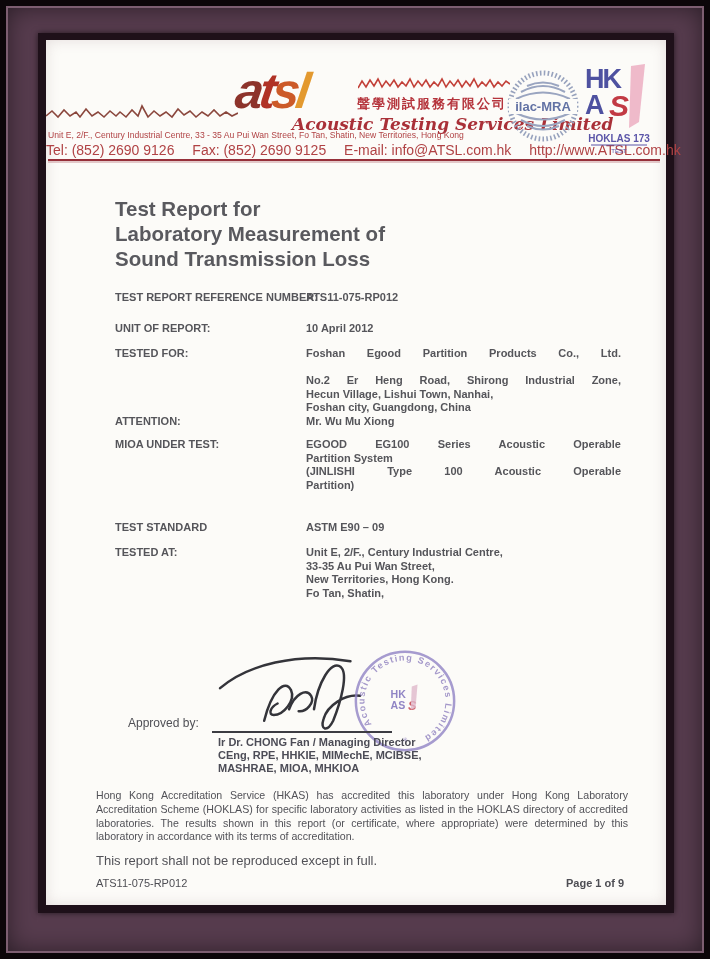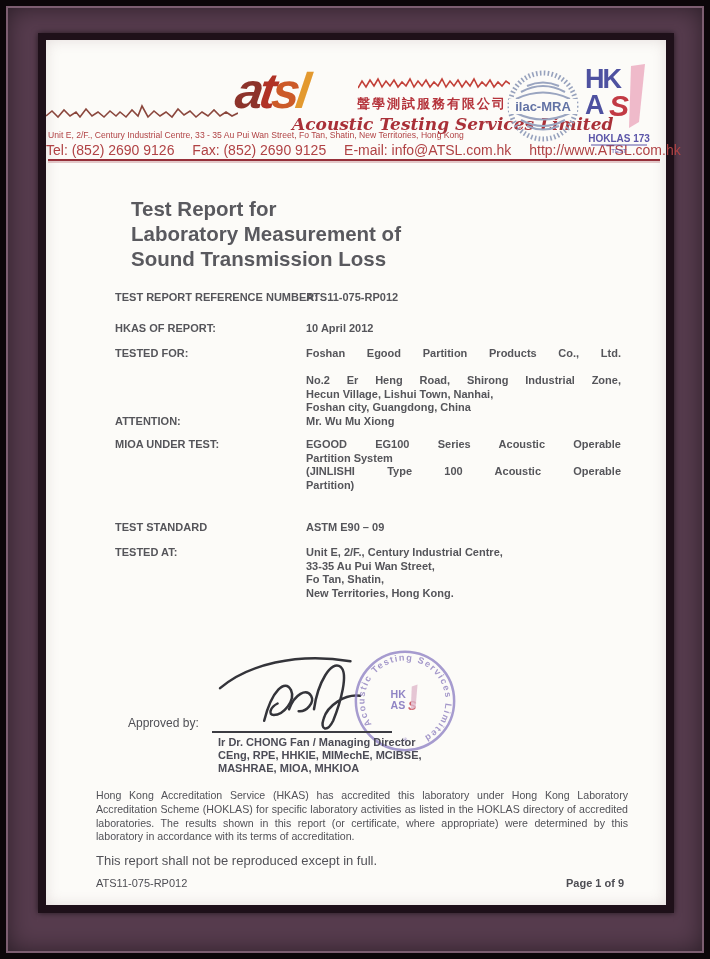--- a/index.html
+++ b/index.html
@@ -22,21 +22,21 @@
   .atsl .l1{color:#8d332b}.atsl .l2{color:#b03226}.atsl .l3{color:#cc5a28}.atsl .l4{color:#e3992f}
   .zh{left:311px;top:55px;font-size:13px;font-weight:bold;letter-spacing:2px;color:#b5343c;}
   .en-script{left:246px;top:74px;font-family:"DejaVu Serif",serif;font-style:italic;
              font-weight:600;font-size:17px;color:#a93038;}
   .hdr-addr{left:2px;top:90px;font-size:8.6px;color:#b04244;white-space:nowrap;}
   .hdr-contact{left:0;top:102px;font-size:14px;color:#b04244;white-space:nowrap;}
   .hdr-contact span{margin-right:14px;}
   .hdr-rule{left:2px;top:119px;width:612px;height:2px;background:#96303a;
             box-shadow:0 2px 0 rgba(150,48,58,.25);}
   
-  .title{left:69px;top:156px;font-size:20.5px;font-weight:bold;color:#59595e;line-height:25px;margin-left:16px;}
+  .title{left:69px;top:156px;font-size:20.5px;font-weight:bold;color:#59595e;line-height:25px;}
   
   .fields-layer{position:absolute;left:69px;top:0;right:0;}
   .row{position:absolute;left:0;font-size:11px;font-weight:bold;color:#55555a;line-height:13.5px;}
   .lbl{position:absolute;left:0;white-space:nowrap;}
   .val{position:absolute;left:191px;width:315px;}
   .jline{text-align:justify;text-align-last:justify;}
   
   .approved-lbl{left:82px;top:676px;font-size:12px;color:#4f4f55;}
   .sig-underline{left:166px;top:691px;width:180px;height:2px;background:#3c3c42;}
   .name-block{left:172px;top:696px;font-size:11px;font-weight:bold;color:#4c4c56;line-height:13.2px;}
@@ -109,21 +109,21 @@
     </div>
 
     <div class="fields-layer">
 
       <div class="row" style="top:251px">
         <div class="lbl">TEST REPORT REFERENCE NUMBER:</div>
         <div class="val">ATS11-075-RP012</div>
       </div>
 
       <div class="row" style="top:282px">
-        <div class="lbl">HKAS OF REPORT:</div>
+        <div class="lbl">UNIT OF REPORT:</div>
         <div class="val">10 April 2012</div>
       </div>
 
       <div class="row" style="top:307px">
         <div class="lbl">TESTED FOR:</div>
         <div class="val jline">Foshan Egood Partition Products Co., Ltd.</div>
       </div>
 
       <div class="row" style="top:334px">
         <div class="val">
@@ -151,22 +151,22 @@
       <div class="row" style="top:481px">
         <div class="lbl">TEST STANDARD</div>
         <div class="val">ASTM E90 – 09</div>
       </div>
 
       <div class="row" style="top:506px">
         <div class="lbl">TESTED AT:</div>
         <div class="val">
           <div>Unit E, 2/F., Century Industrial Centre,</div>
           <div>33-35 Au Pui Wan Street,</div>
+          <div>New Territories, Hong Kong.</div>
           <div>Fo Tan, Shatin,</div>
-          <div>New Territories, Hong Kong.</div>
         </div>
       </div>
     </div>
 
     <svg class="abs" style="left:160px;top:606px" width="170" height="92" viewBox="0 0 160 96">
       <g fill="none" stroke="#34343a" stroke-width="2.6" stroke-linecap="round">
         <path d="M6,44 C34,20 86,6 142,16"></path>
         <path d="M52,78 C60,46 74,34 80,46 C85,57 72,72 62,72 C56,72 58,64 66,60"></path>
         <path d="M78,66 C84,50 96,44 101,52 C105,59 96,69 88,68"></path>
         <path d="M104,66 C108,38 122,14 132,22 C140,29 132,58 124,78 C118,90 110,88 114,76 C118,62 136,50 152,52"></path>

